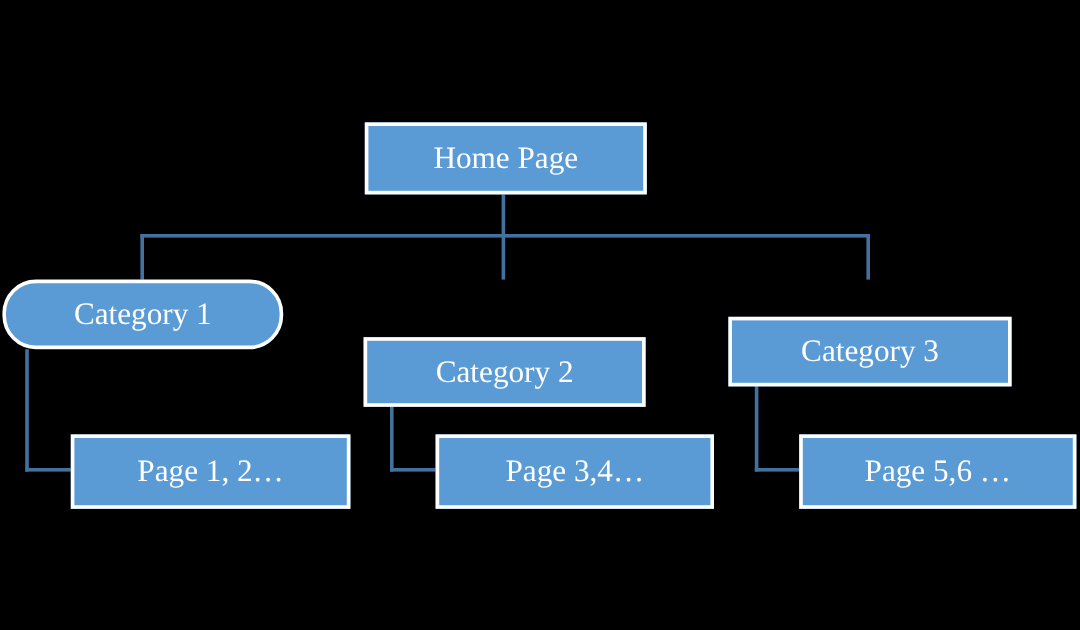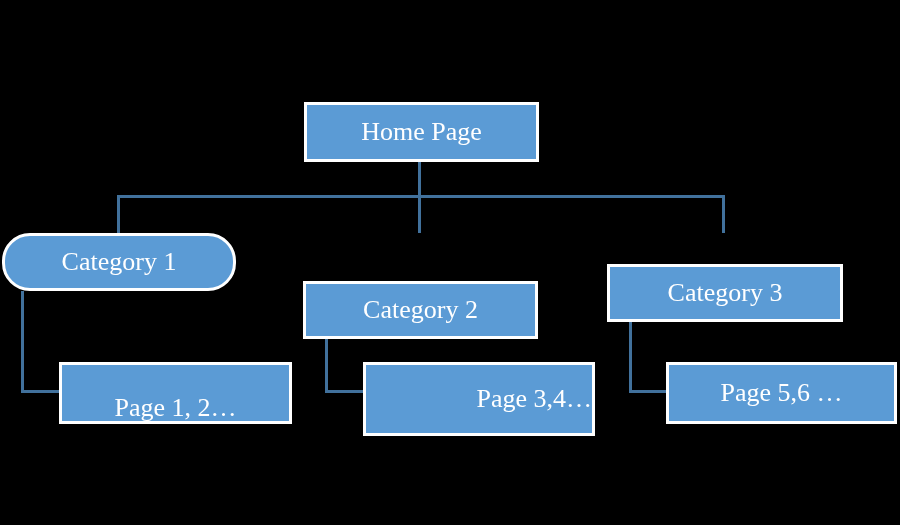--- a/index.html
+++ b/index.html
@@ -31,22 +31,22 @@
   }
   .connector {
     position: absolute;
     background: var(--connector, #41719C);
   }
   
   .n-home   { left: 304px; top: 102px; width: 235px; height: 60px; }
   .n-cat1   { left:   2px; top: 233px; width: 234px; height: 58px; border-radius: 28px; }
   .n-cat2   { left: 303px; top: 233px; width: 235px; height: 58px; margin-top: 48px; }
   .n-cat3   { left: 607px; top: 243px; width: 236px; height: 58px; margin-top: 21px; }
-  .n-page12 { left:  59px; top: 362px; width: 233px; height: 62px; align-items: flex-end; }
-  .n-page34 { left: 363px; top: 362px; width: 232px; height: 74px; justify-content: flex-end; }
+  .n-page12 { left:  59px; top: 362px; width: 233px; height: 62px; }
+  .n-page34 { left: 363px; top: 362px; width: 232px; height: 62px; }
   .n-page56 { left: 666px; top: 362px; width: 231px; height: 62px; text-align: center; }
   
   .c-home-stem { left: 418px; top: 162px; width: 3px;   height: 71px;  } 
   .c-bus       { left: 117px; top: 195px; width: 608px; height: 3px;   }
   .c-drop1     { left: 117px; top: 195px; width: 3px;   height: 38px;  }
   .c-drop3     { left: 722px; top: 195px; width: 3px;   height: 38px;  }
   .c-elbow1-v  { left:  21px; top: 291px; width: 3px;   height: 102px; }
   .c-elbow1-h  { left:  21px; top: 390px; width: 38px;  height: 3px;   }
   .c-elbow2-v  { left: 325px; top: 291px; width: 3px;   height: 102px; }
   .c-elbow2-h  { left: 325px; top: 390px; width: 38px;  height: 3px;   }

